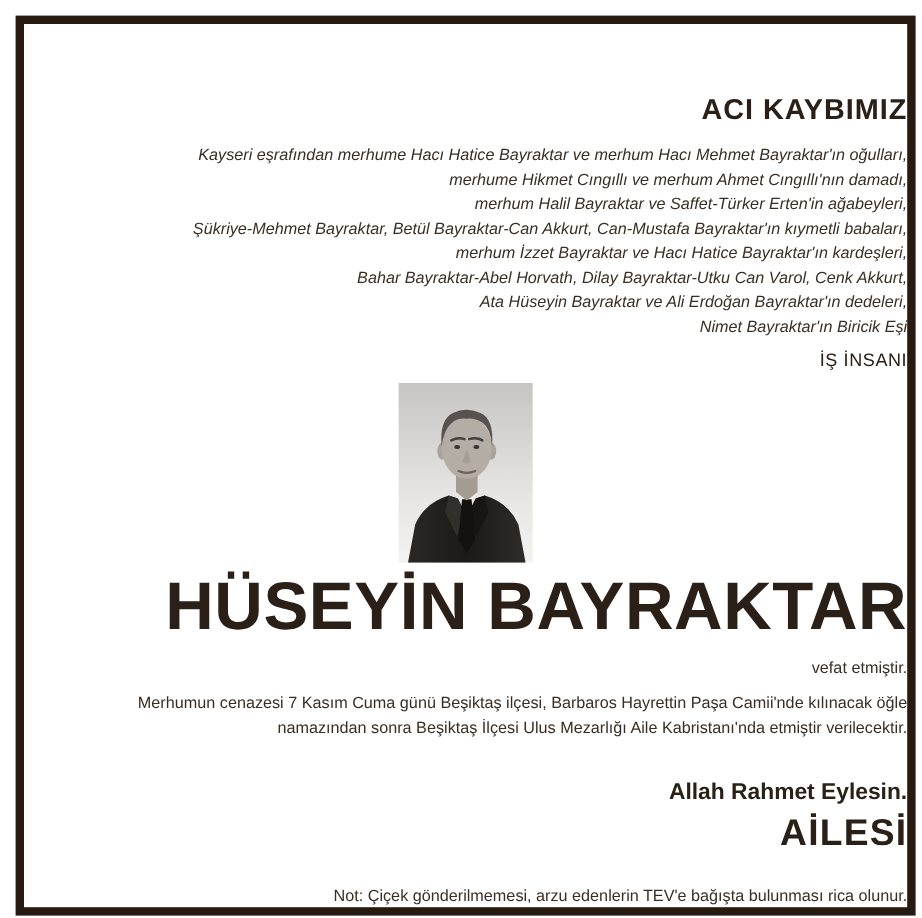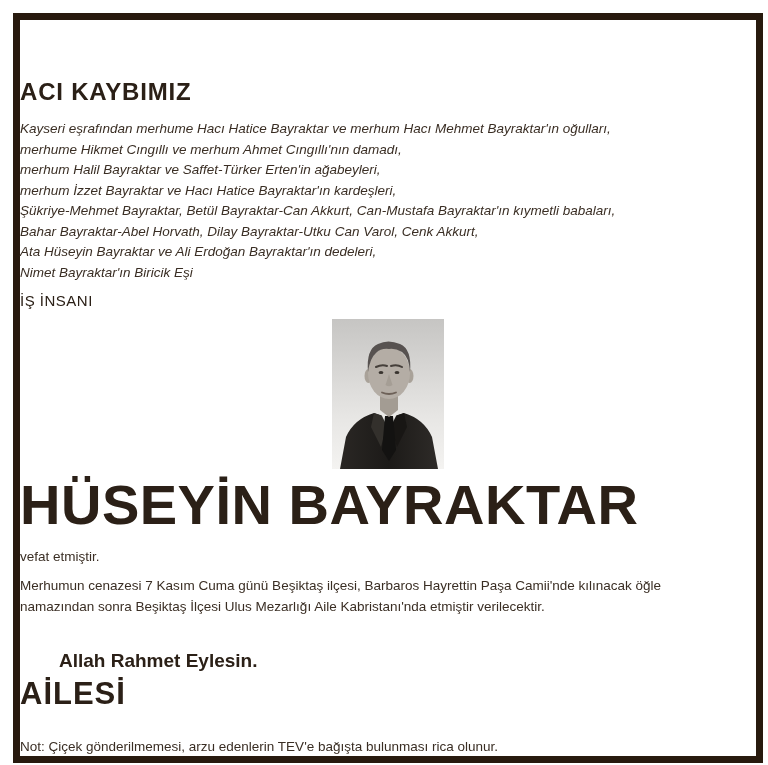--- a/index.html
+++ b/index.html
@@ -17,21 +17,21 @@
   }
   .frame {
     position: absolute;
     left: 13px;
     top: 13px;
     width: 750px;
     height: 750px;
     box-sizing: border-box;
     border: 7px solid #281a0e;
     background: #ffffff;
-    text-align: left;
+    text-align: right;
     color: #362a20;
   }
   .title {
     margin: 60px 0 0 0;
     font-size: 24px;
     line-height: 24px;
     font-weight: bold;
     letter-spacing: 0.8px;
     color: #2b2017;
   }
@@ -108,22 +108,22 @@
 
 <div class="canvas">
   <div class="frame">
 
     <h1 class="title">ACI KAYBIMIZ</h1>
 
     <div class="lineage">
       <div>Kayseri eşrafından merhume Hacı Hatice Bayraktar ve merhum Hacı Mehmet Bayraktar'ın oğulları,</div>
       <div>merhume Hikmet Cıngıllı ve merhum Ahmet Cıngıllı'nın damadı,</div>
       <div>merhum Halil Bayraktar ve Saffet-Türker Erten'in ağabeyleri,</div>
+      <div>Şükriye-Mehmet Bayraktar, Betül Bayraktar-Can Akkurt, Can-Mustafa Bayraktar'ın kıymetli babaları,</div>
       <div>merhum İzzet Bayraktar ve Hacı Hatice Bayraktar'ın kardeşleri,</div>
-      <div>Şükriye-Mehmet Bayraktar, Betül Bayraktar-Can Akkurt, Can-Mustafa Bayraktar'ın kıymetli babaları,</div>
       <div>Bahar Bayraktar-Abel Horvath, Dilay Bayraktar-Utku Can Varol, Cenk Akkurt,</div>
       <div>Ata Hüseyin Bayraktar ve Ali Erdoğan Bayraktar'ın dedeleri,</div>
       <div>Nimet Bayraktar'ın Biricik Eşi</div>
     </div>
 
     <div class="role">İŞ İNSANI</div>
 
     <div class="photo-wrap">
       <svg class="photo" viewBox="0 0 112 150" xmlns="http://www.w3.org/2000/svg">
         <defs>

